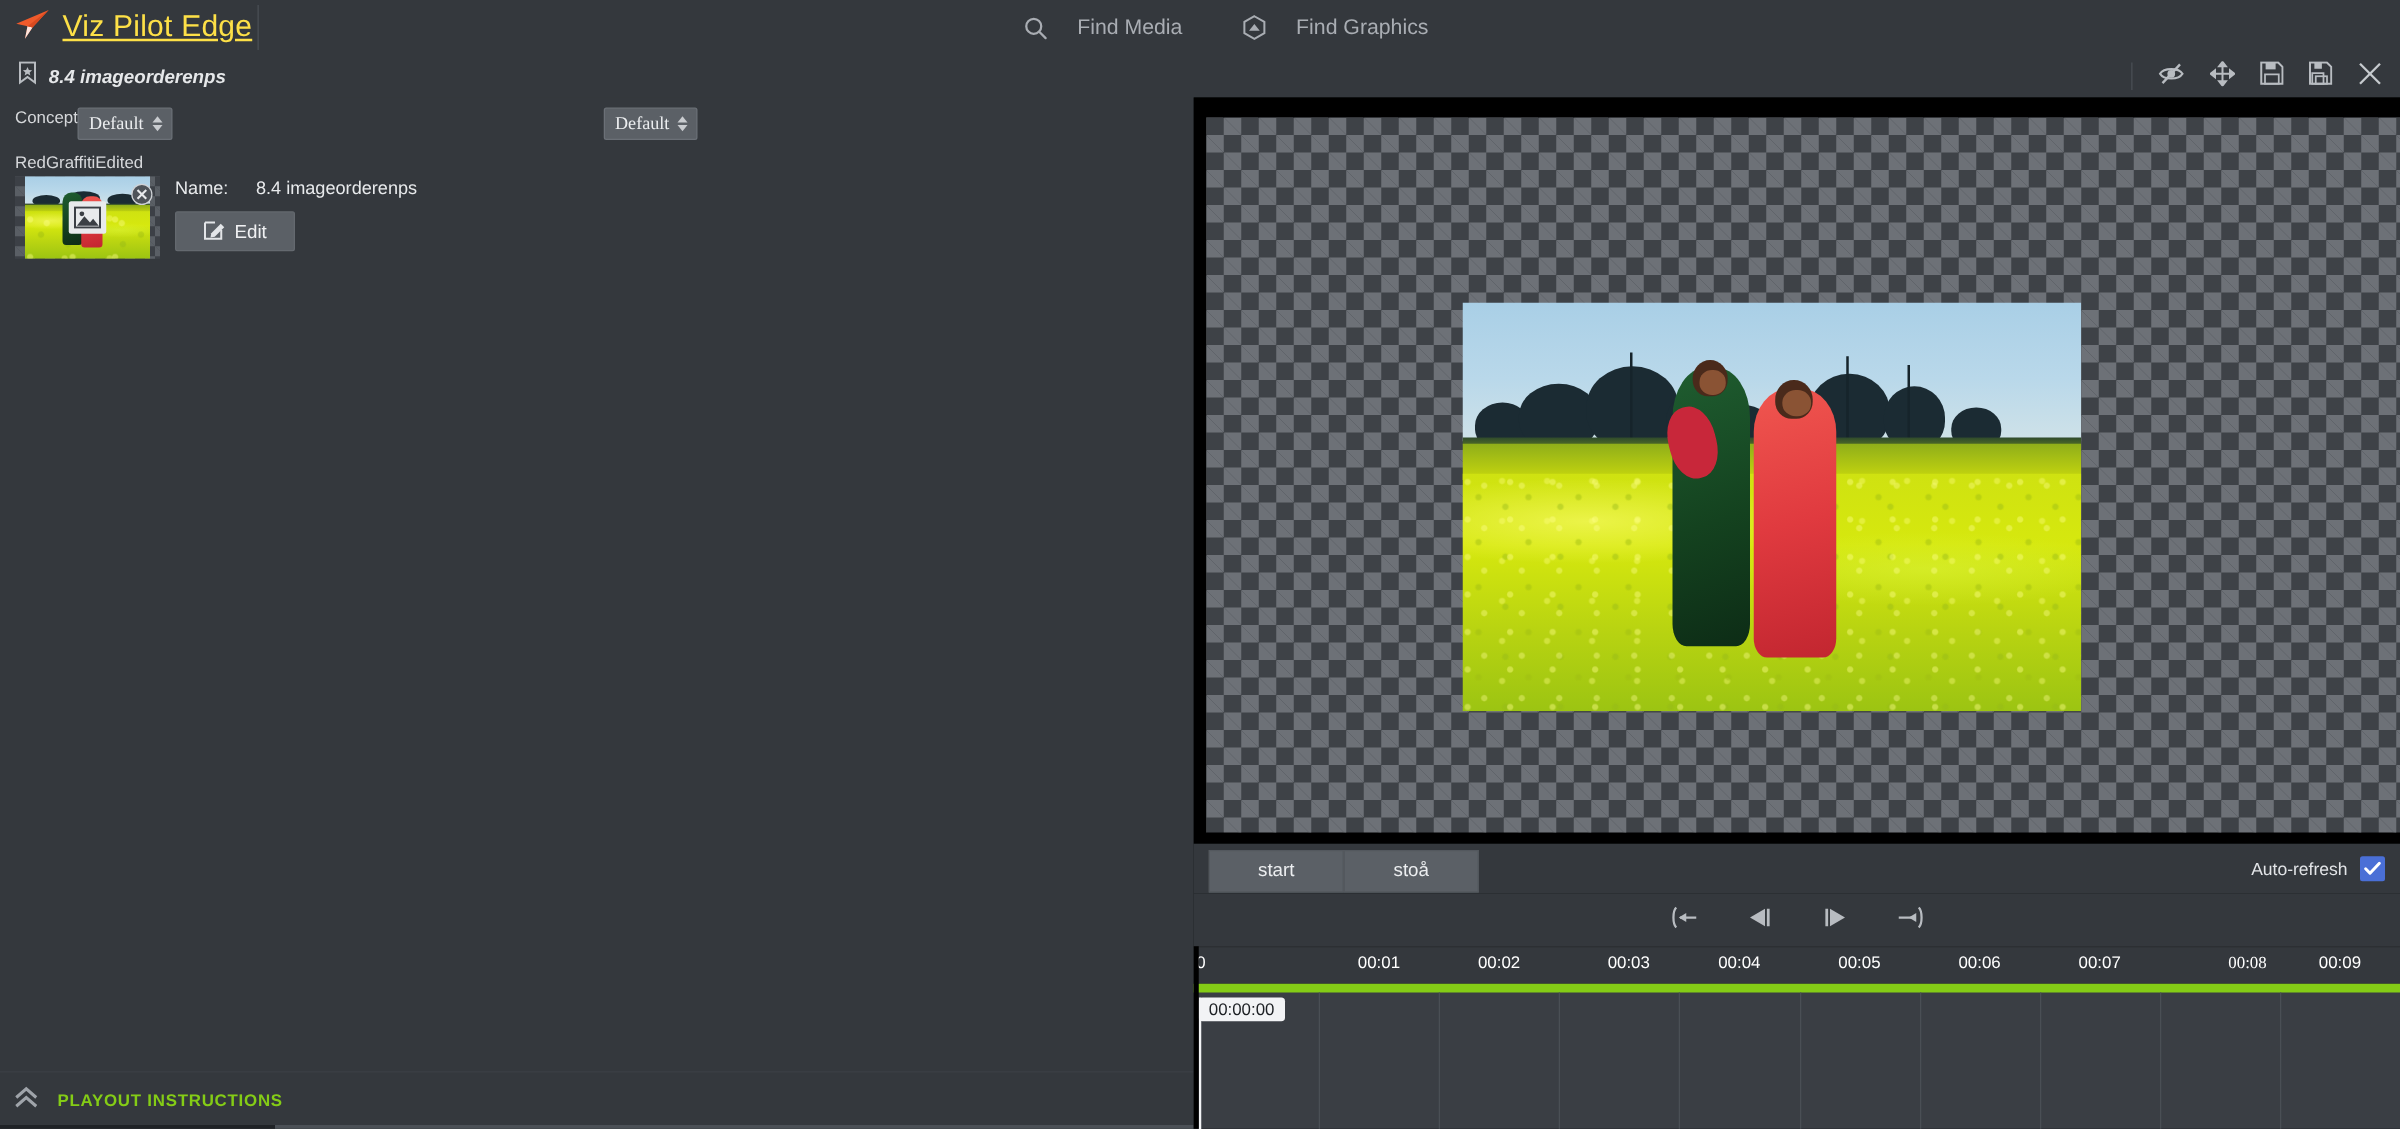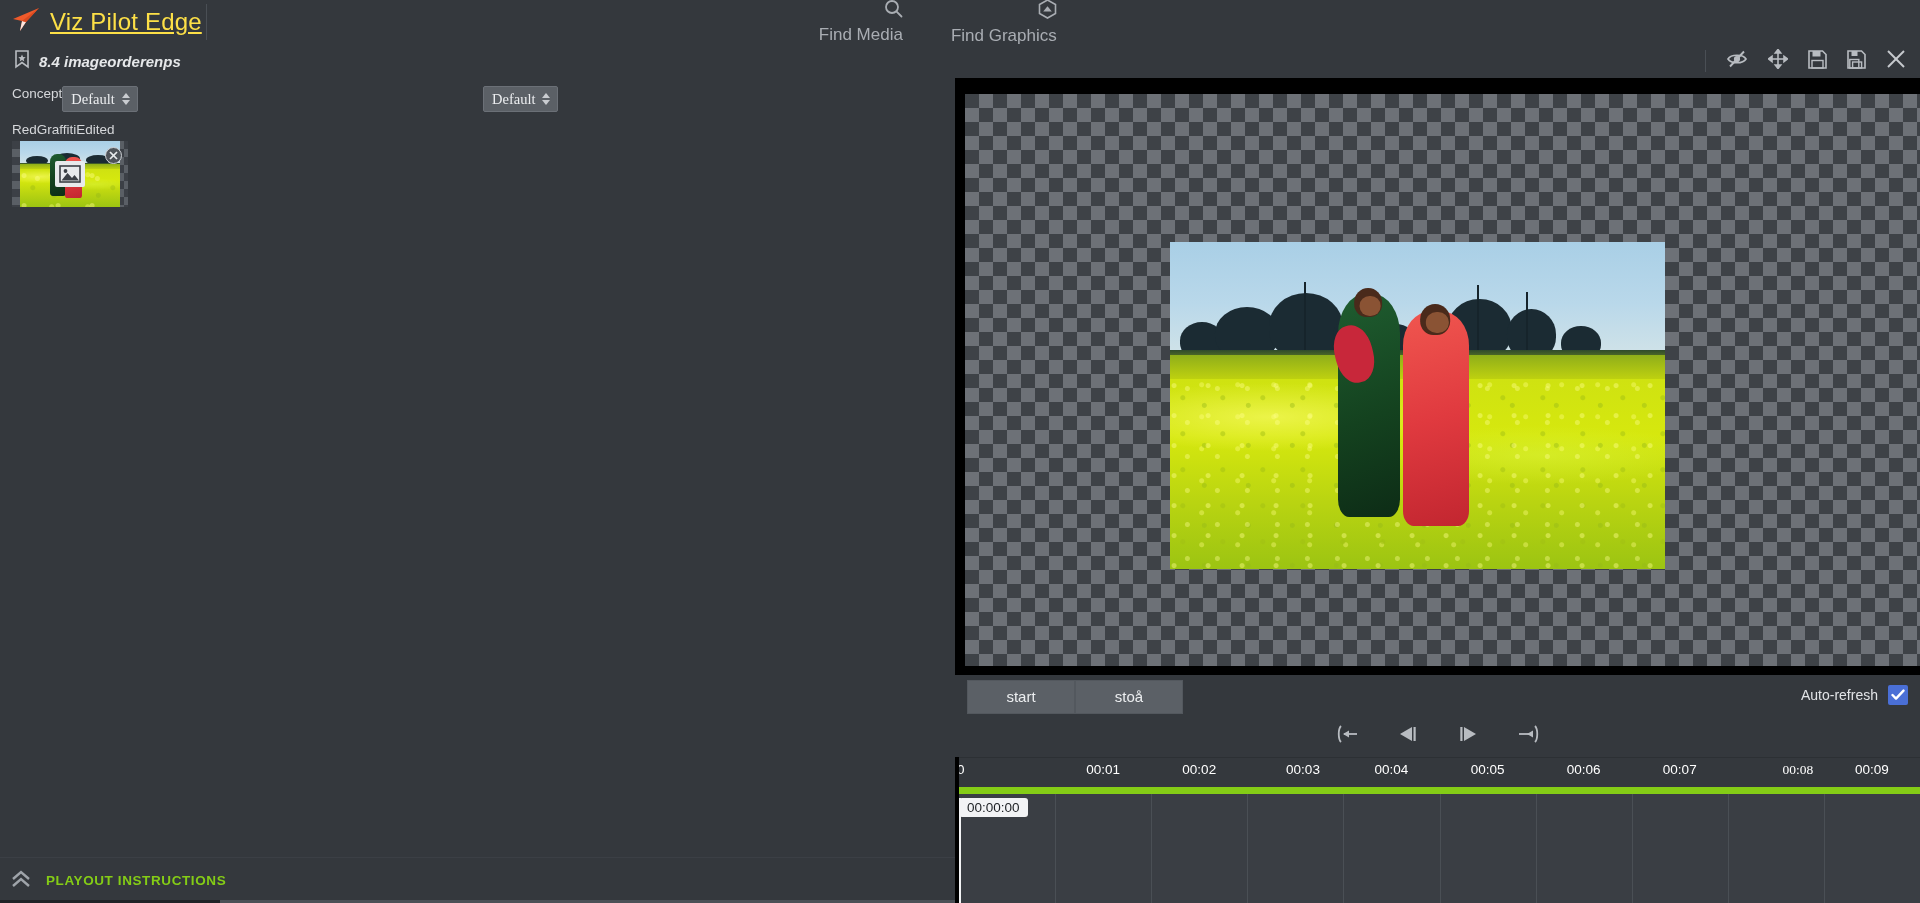--- a/index.html
+++ b/index.html
@@ -26,22 +26,22 @@
   }
   .brand-sep {
     width: 1px; height: 36px; background: #4c5season; background: #4a4f55;
     margin-left: 4px;
   }
   .nav-group {
     display: flex; align-items: center; gap: 48px;
     margin-left: 612px;
   }
   .nav-item {
-    display: flex; align-items: flex-end; gap: 7px;
-    color: #a9adb3; font-size: 17px; cursor: pointer; flex-direction: column;
+    display: flex; align-items: flex-end; gap: 24px;
+    color: #a9adb3; font-size: 17px; cursor: pointer;
   }
   .nav-item svg { display: block; }
 
   
   .docbar {
     position: absolute; left: 0; top: 44px; width: 1920px; height: 34px;
     background: #34383d;
     display: flex; align-items: center;
   }
   .doc-left { display: flex; align-items: center; gap: 9px; padding-left: 14px; }
@@ -451,20 +451,35 @@
           </div>
         </div>
         <div class="thumb-x">
           <svg width="9" height="9" viewBox="0 0 9 9">
             <line x1="1" y1="1" x2="8" y2="8" stroke="#e8eaec" stroke-width="1.7"></line>
             <line x1="8" y1="1" x2="1" y2="8" stroke="#e8eaec" stroke-width="1.7"></line>
           </svg>
         </div>
       </div>
 
+      <div class="media-meta">
+        <div class="name-line">
+          <span class="lbl">Name:</span>
+          <span>8.4 imageorderenps</span>
+        </div>
+        <div class="edit-btn">
+          <span>
+            <svg width="18" height="18" viewBox="0 0 18 18">
+              <path d="M1 4 H9 M1 4 V17 H14 V10" fill="none" stroke="#e3e5e8" stroke-width="1.6"></path>
+              <path d="M6 12.6 L13.6 5 L16.4 7.8 L8.8 15.4 L5.4 16 Z" fill="#e3e5e8"></path>
+            </svg>
+          </span>
+          <span>Edit</span>
+        </div>
+      </div>
 
     </div>
   </div>
 
   <div class="playout">
     <span>
       <svg width="22" height="20" viewBox="0 0 22 20">
         <path d="M3 10 L11 3 L19 10" fill="none" stroke="#9fa4aa" stroke-width="2.4"></path>
         <path d="M3 17 L11 10 L19 17" fill="none" stroke="#9fa4aa" stroke-width="2.4"></path>
       </svg>

